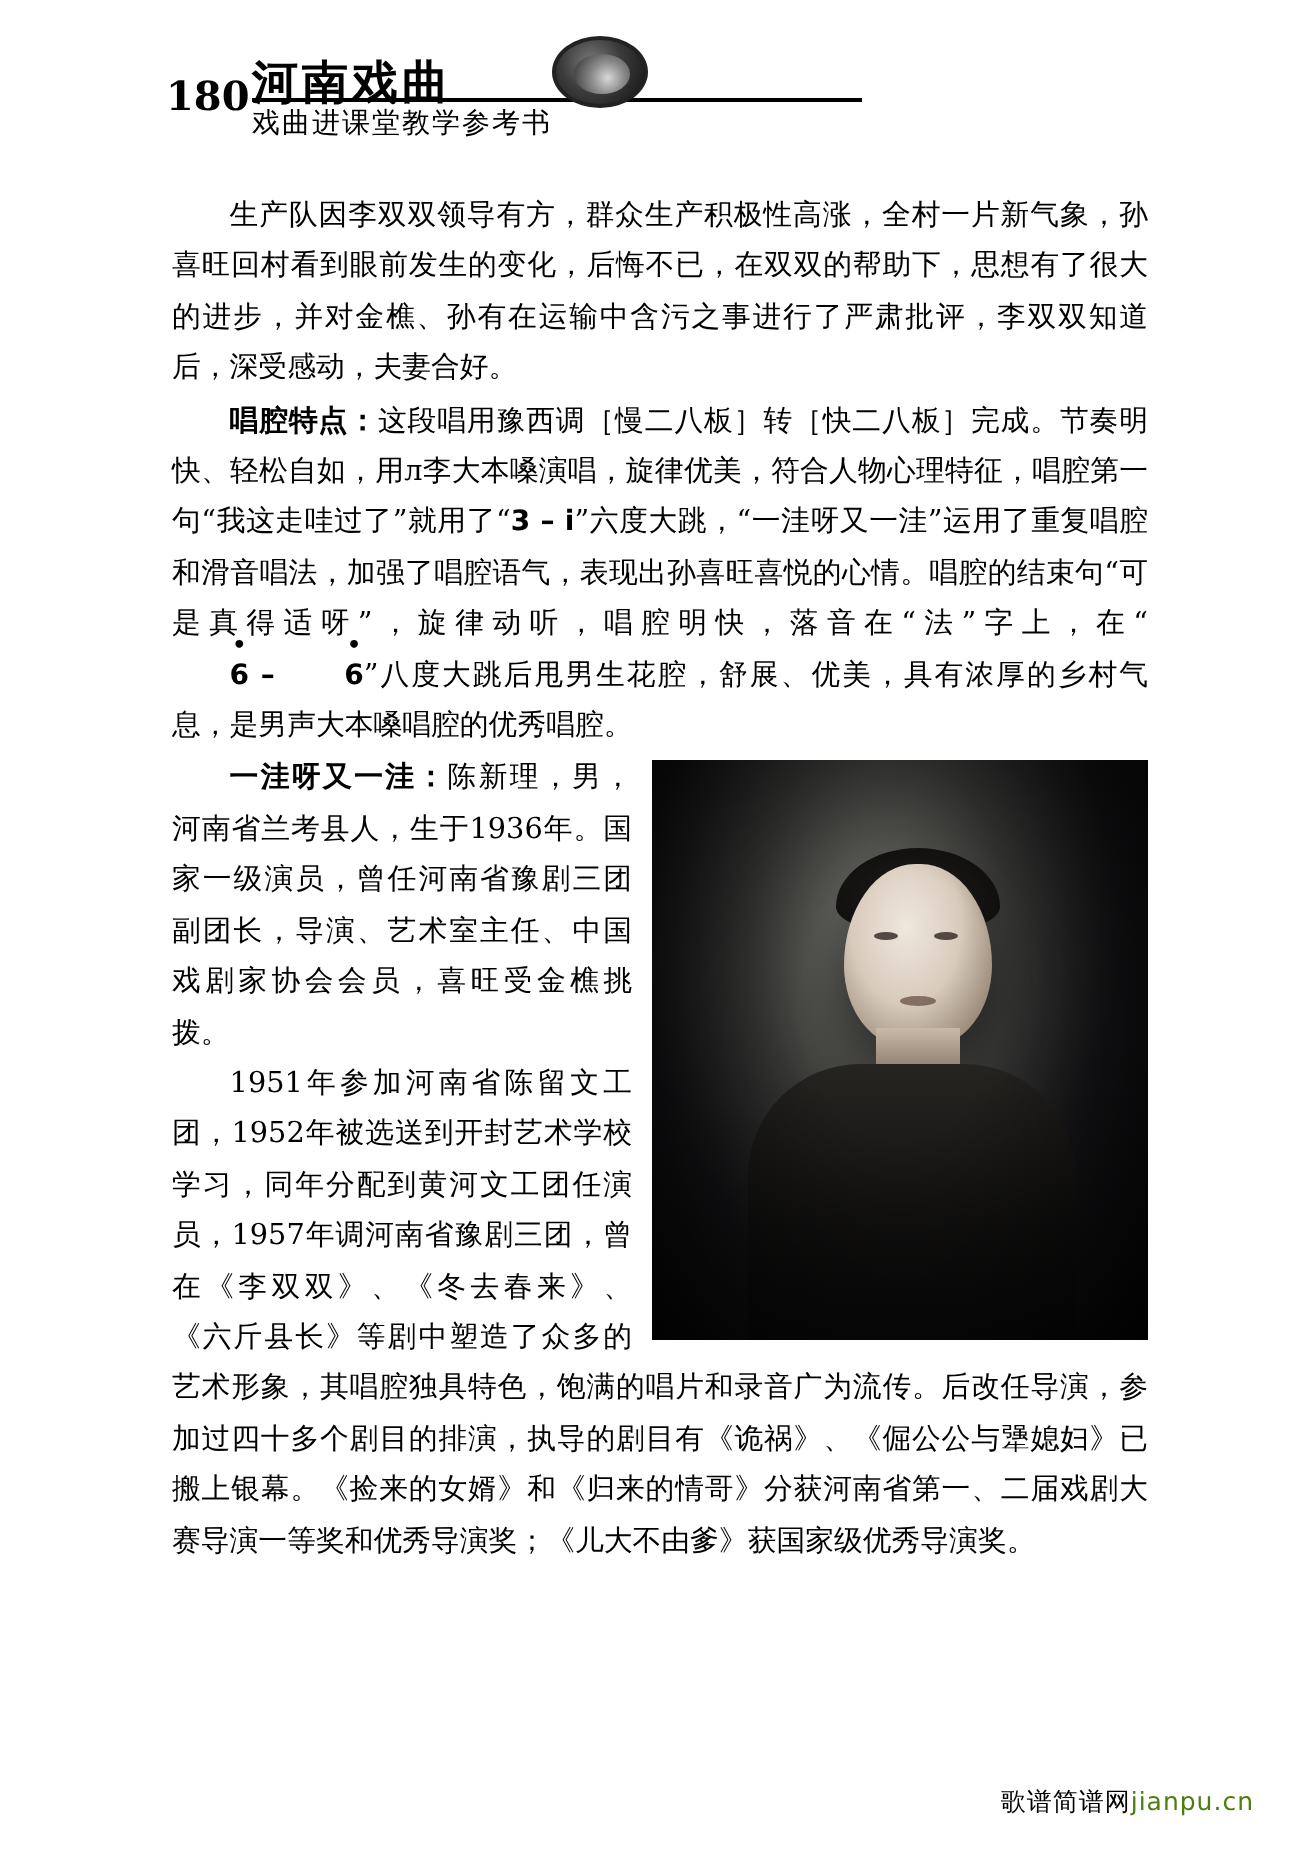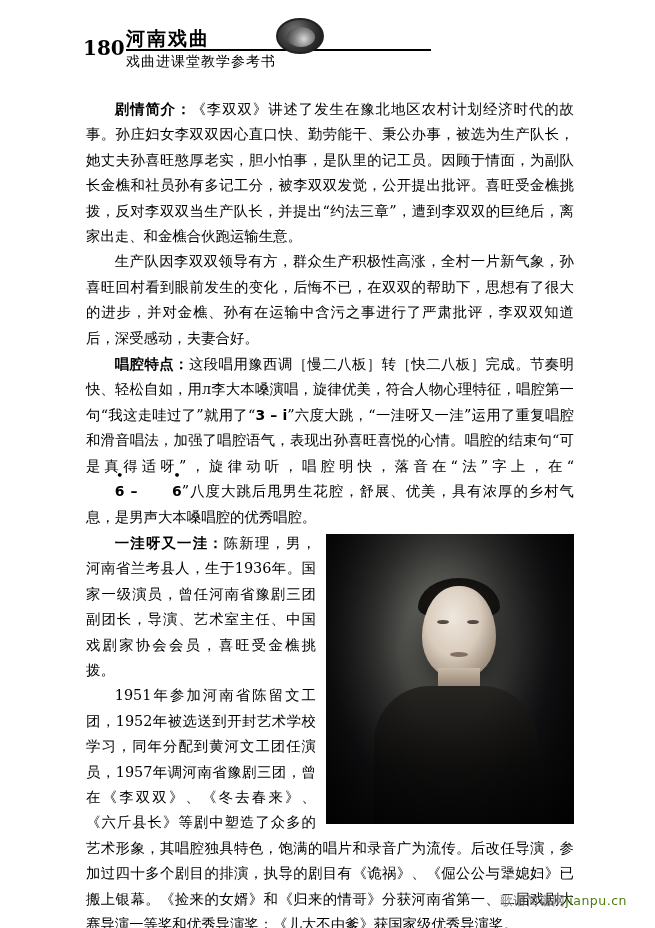--- a/index.html
+++ b/index.html
@@ -38,21 +38,21 @@
     position: absolute;
     left: 126px;
     top: 0px;
     width: 310px;
     height: 52px;
   }
   .header-title {
     position: absolute;
     left: 0px;
     top: 4px;
-    font-size: 19px;
+    font-size: 23px;
     font-weight: bold;
     letter-spacing: 2px;
     color: #000;
     font-family: "DejaVu Sans", "Liberation Sans", sans-serif;
   }
   .header-sub {
     position: absolute;
     left: 0px;
     top: 31px;
     font-size: 14px;
@@ -224,39 +224,38 @@
   
   .footer-mark {
     position: absolute;
     right: 28px;
     bottom: 18px;
     font-size: 12.5px;
     color: #9a9a9a;
     font-family: "DejaVu Sans", "Liberation Sans", sans-serif;
     letter-spacing: 0.5px;
   }
-  .footer-mark .cn { color: #737373; }
+  .footer-mark .cn { color: #000000; }
   .footer-mark .en { color: #4d7c0f; }
 </style>
 </head>
 <body>
 
 <div class="page-header">
   <div class="page-number">180</div>
   <div class="header-block">
     <div class="header-title">河南戏曲</div>
     <div class="header-rule"></div>
     <div class="header-sub">戏曲进课堂教学参考书</div>
     <div class="header-emblem"></div>
   </div>
 </div>
 
 <div class="content">
 
-  <p class="para indent"><span class="lead">剧情简介：</span><span>《李双双》讲述了发生在豫北地区农村计划经济时代的故事。孙庄妇女李双双因心直口快、勤劳能干、秉公办事，被选为生产队长，她丈夫孙喜旺憨厚老实，胆小怕事，是队里的记工员。因顾于情面，为副队长金樵和社员孙有多记工分，被李双双发觉，公开提出批评。喜旺受金樵挑拨，反对李双双当生产队长，并提出“约法三章”，遭到李双双的巨绝后，离家出走、和金樵合伙跑运输生意。</span></p>
 
   <p class="para indent"><span>生产队因李双双领导有方，群众生产积极性高涨，全村一片新气象，孙喜旺回村看到眼前发生的变化，后悔不已，在双双的帮助下，思想有了很大的进步，并对金樵、孙有在运输中含污之事进行了严肃批评，李双双知道后，深受感动，夫妻合好。</span></p>
 
   <p class="para indent"><span class="lead">唱腔特点：</span><span>这段唱用豫西调［慢二八板］转［快二八板］完成。节奏明快、轻松自如，用л李大本嗓演唱，旋律优美，符合人物心理特征，唱腔第一句“我这走哇过了”就用了“</span><span class="note"><span>3 – i</span></span><span>”六度大跳，“一洼呀又一洼”运用了重复唱腔和滑音唱法，加强了唱腔语气，表现出孙喜旺喜悦的心情。唱腔的结束句“可是真得适呀”，旋律动听，唱腔明快，落音在“法”字上，在“</span><span class="note"><span class="dotnote">6</span> – <span class="dotnote">6</span></span><span>”八度大跳后甩男生花腔，舒展、优美，具有浓厚的乡村气息，是男声大本嗓唱腔的优秀唱腔。</span></p>
 
   <div class="artist-section">
     <div class="photo">
       <div class="hair"></div>
       <div class="face"></div>
       <div class="eyeL"></div>

